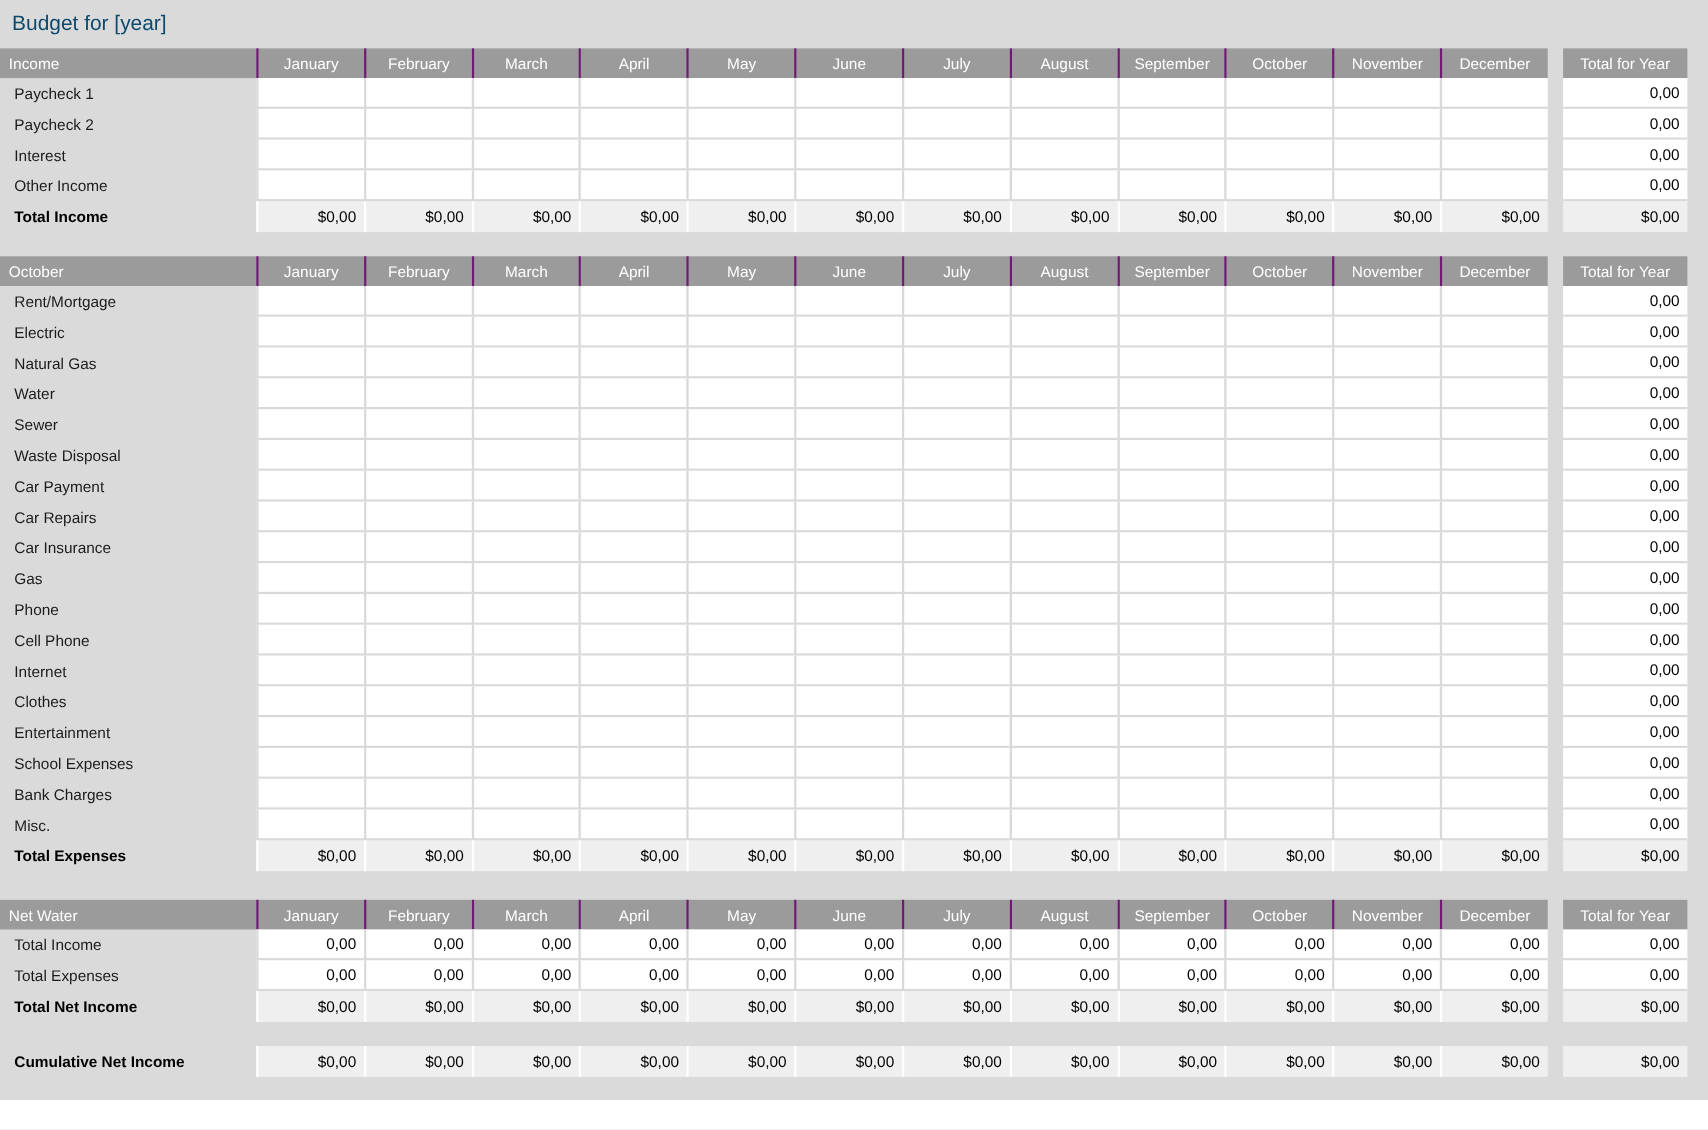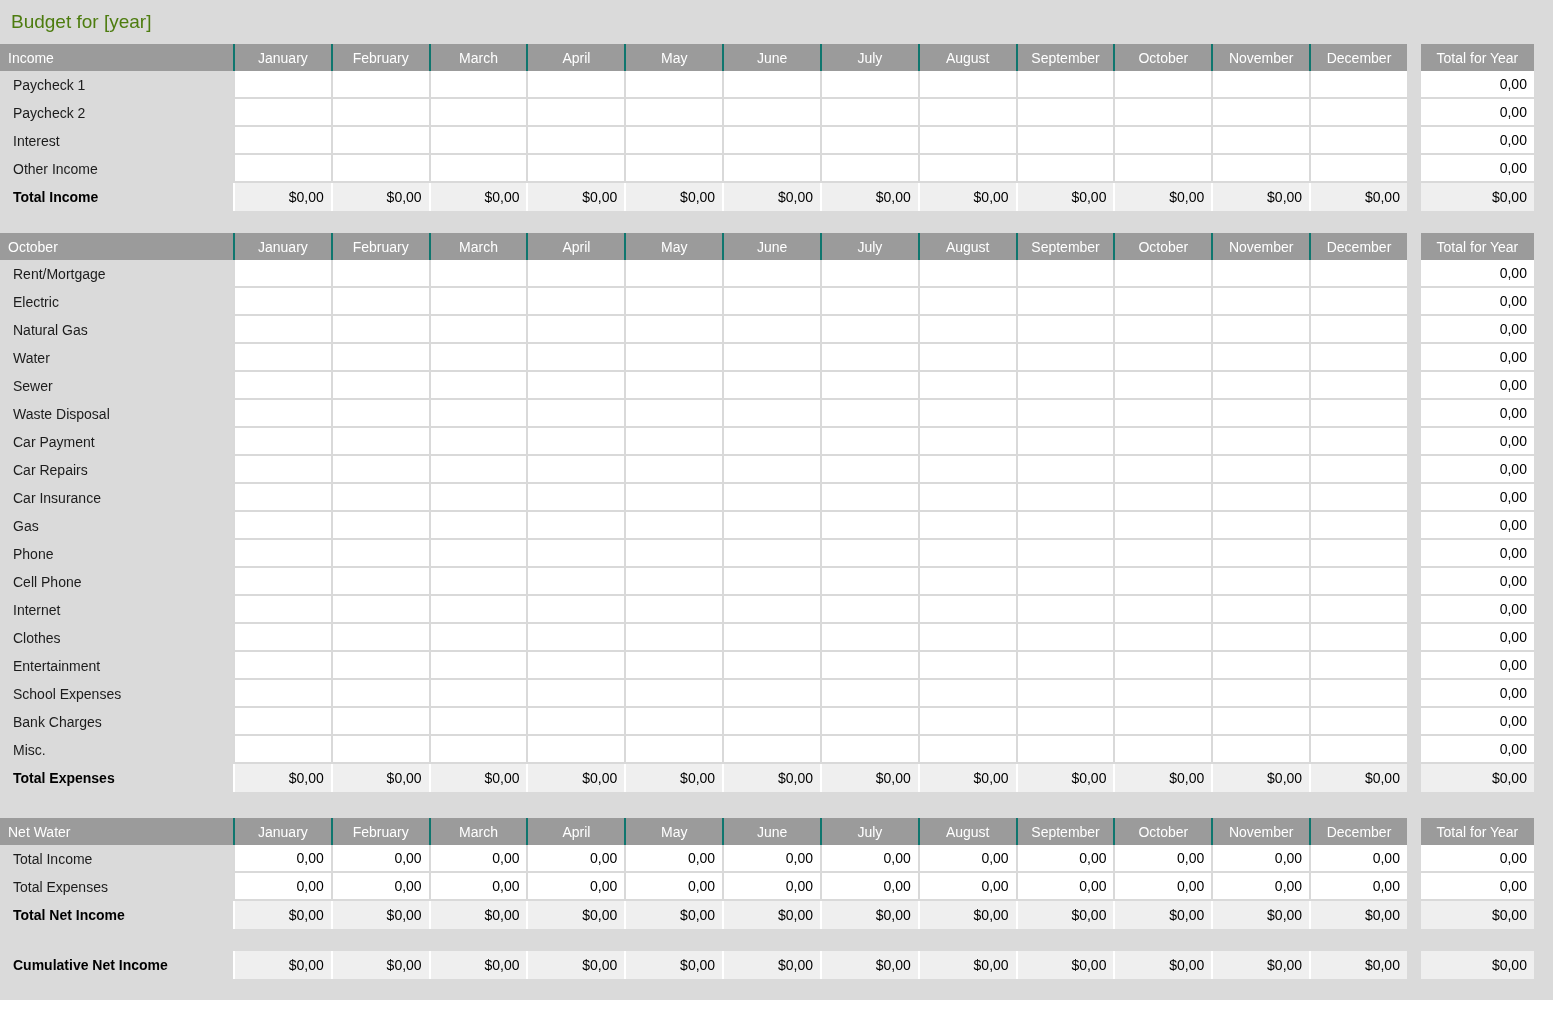--- a/index.html
+++ b/index.html
@@ -14,42 +14,42 @@
     height: 1000px;
     background: var(--sheet-bg, #dadada);
     overflow: hidden;
   }
   .title {
     height: 44px;
     display: flex;
     align-items: center;
     padding-left: 11px;
     font-size: 19px;
-    color: #4d7c0f;
+    color: #0c4a6e;
   }
   .row {
     display: grid;
     grid-template-columns: 233px repeat(12, 97.83px) 14px 113px;
     height: 28px;
   }
   .header-row { height: 27px; }
   .cell {
     display: flex;
     align-items: center;
     font-size: 14px;
     white-space: nowrap;
     overflow: hidden;
   }
   .head {
     background: var(--header-bg, #9b9b9b);
     color: #fff;
     text-align: right;
   }
   .label-head { padding-left: 8px; }
-  .month-head { justify-content: center; border-left: 2px solid #0f766e; }
+  .month-head { justify-content: center; border-left: 2px solid #701a75; }
   .year-head { justify-content: center; }
   .label { padding-left: 13px; color: #1c1c1c; }
   .label.bold { font-weight: bold; color: #000; }
   .amount { justify-content: flex-end; padding-right: 7px; color: #000; }
   .white {
     background: var(--cell-bg, #ffffff);
     border-bottom: 2px solid var(--grid-line, #d9d9d9);
   }
   .month.white { border-left: 2px solid var(--grid-line, #d9d9d9); }
   .shaded {

